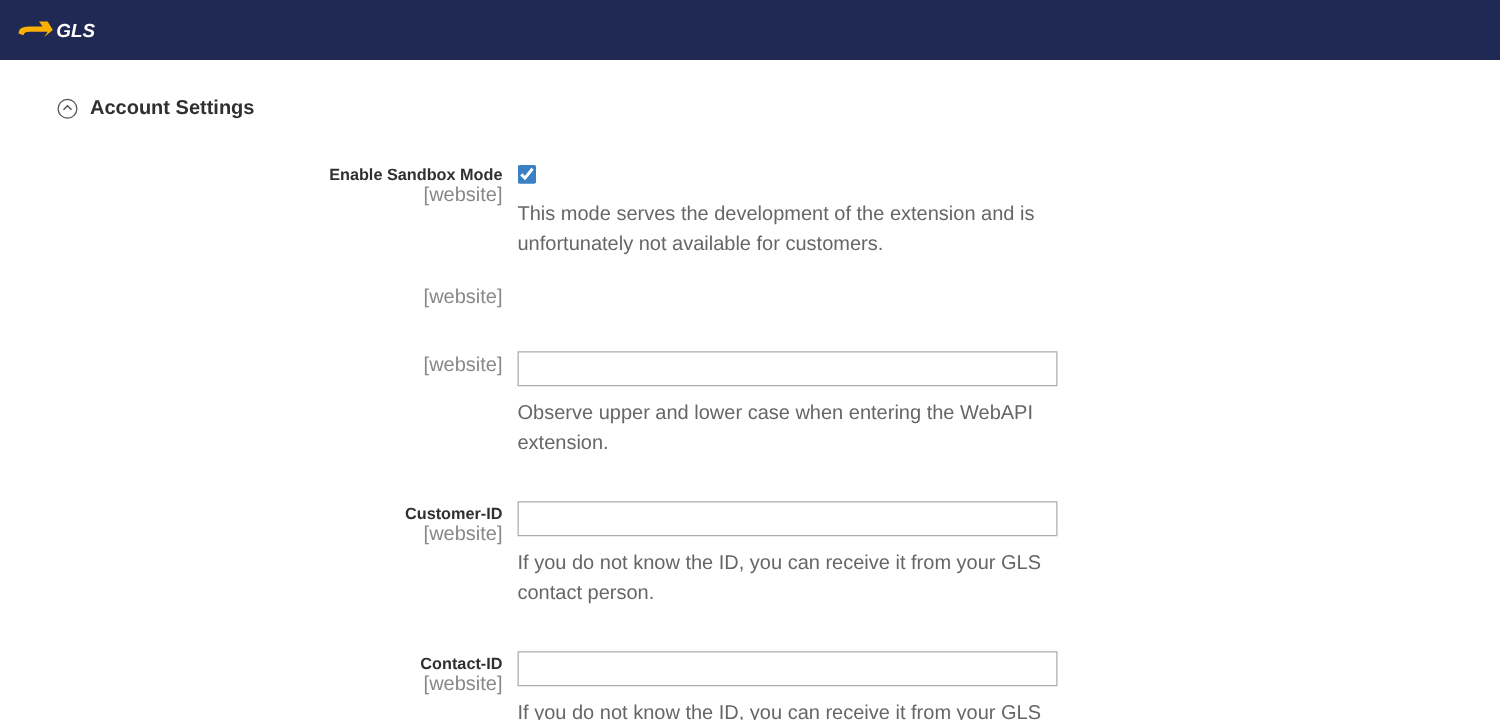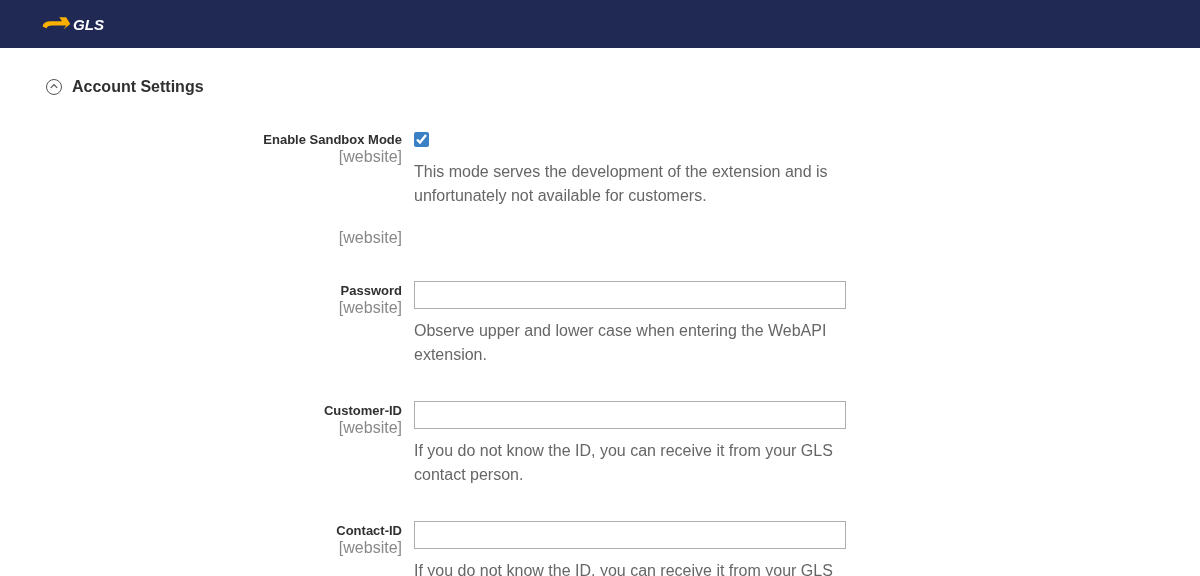--- a/index.html
+++ b/index.html
@@ -1,17 +1,17 @@
 <!DOCTYPE html>
 <html><head>
   <meta charset="utf-8">
   <style>
     * { box-sizing: border-box; margin: 0; padding: 0; }
     body { font-family: -apple-system, BlinkMacSystemFont, "Segoe UI", Helvetica, Arial, sans-serif; background: #fff; color: #333; font-size: 13px; }
-    .top-bar { background: #1f2953; height: 48px; display: flex; align-items: center; padding: 0 40px; }
+    .top-bar { background: #1f2953; height: 48px; display: flex; align-items: center; padding: 0 12px; }
     .logo { display: flex; align-items: center; }
     .logo svg { height: 22px; width: auto; }
     .content { padding: 30px 36px 40px 46px; max-width: 1200px; }
     .section-header { display: flex; align-items: center; gap: 10px; margin-bottom: 34px; }
     .collapse-icon { width: 16px; height: 16px; border: 1.5px solid #555; border-radius: 50%; display: flex; align-items: center; justify-content: center; }
     .collapse-icon svg { width: 8px; height: 8px; }
     .section-title { font-size: 16px; font-weight: 600; color: #303030; }
     .form-row { display: flex; margin-bottom: 34px; }
     .form-row.checkbox-row { margin-bottom: 18px; }
     .label-col { width: 368px; text-align: right; padding-right: 12px; padding-top: 2px; }
@@ -57,21 +57,20 @@
   </div>
 
   <div class="form-row">
     <div class="label-col">
       <div class="scope">[website]</div>
     </div>
   </div>
 
   <div class="form-row">
     <div class="label-col">
-      <div class="field-label">Password</div>
       <div class="scope">[website]</div>
     </div>
     <div class="input-col">
       <input type="password" value="" style="">
       <div class="help-text">Observe upper and lower case when entering the WebAPI extension.</div>
     </div>
   </div>
 
   <div class="form-row">
     <div class="label-col">

